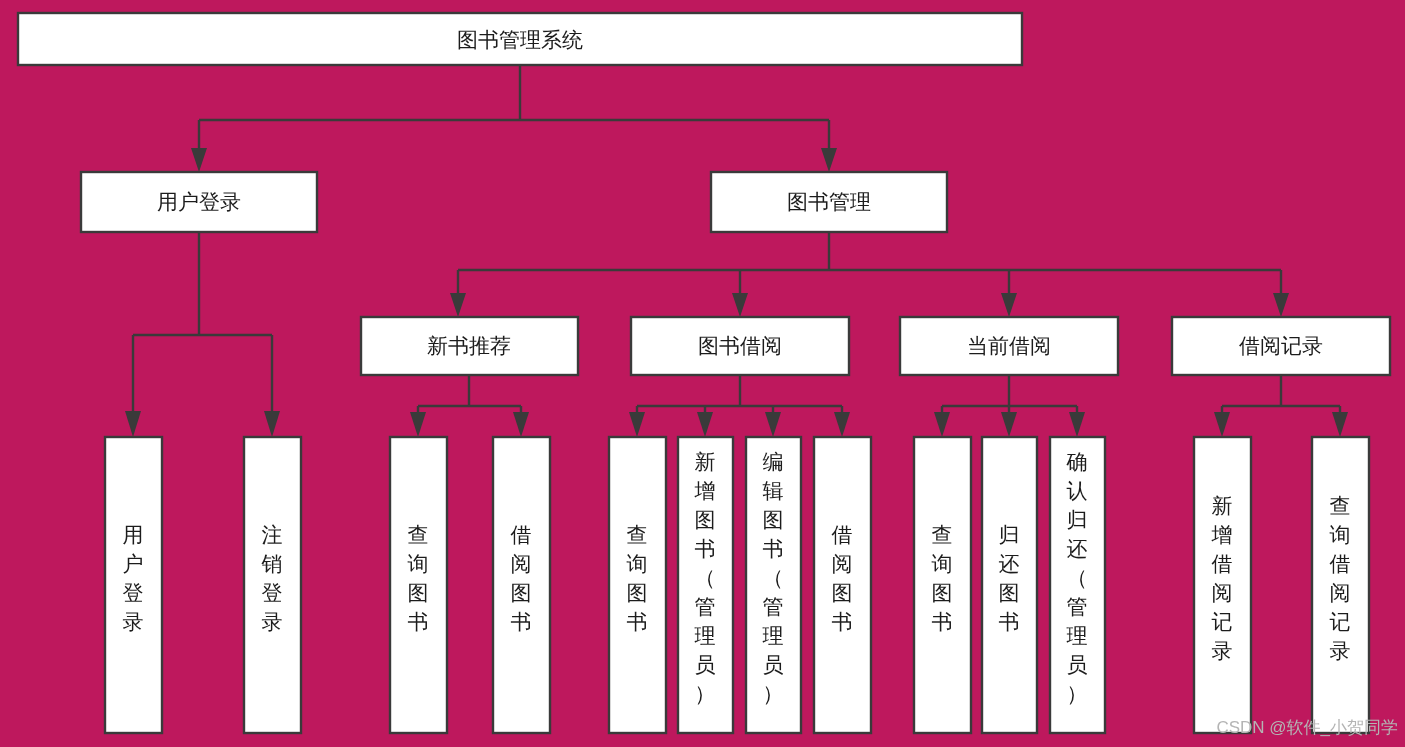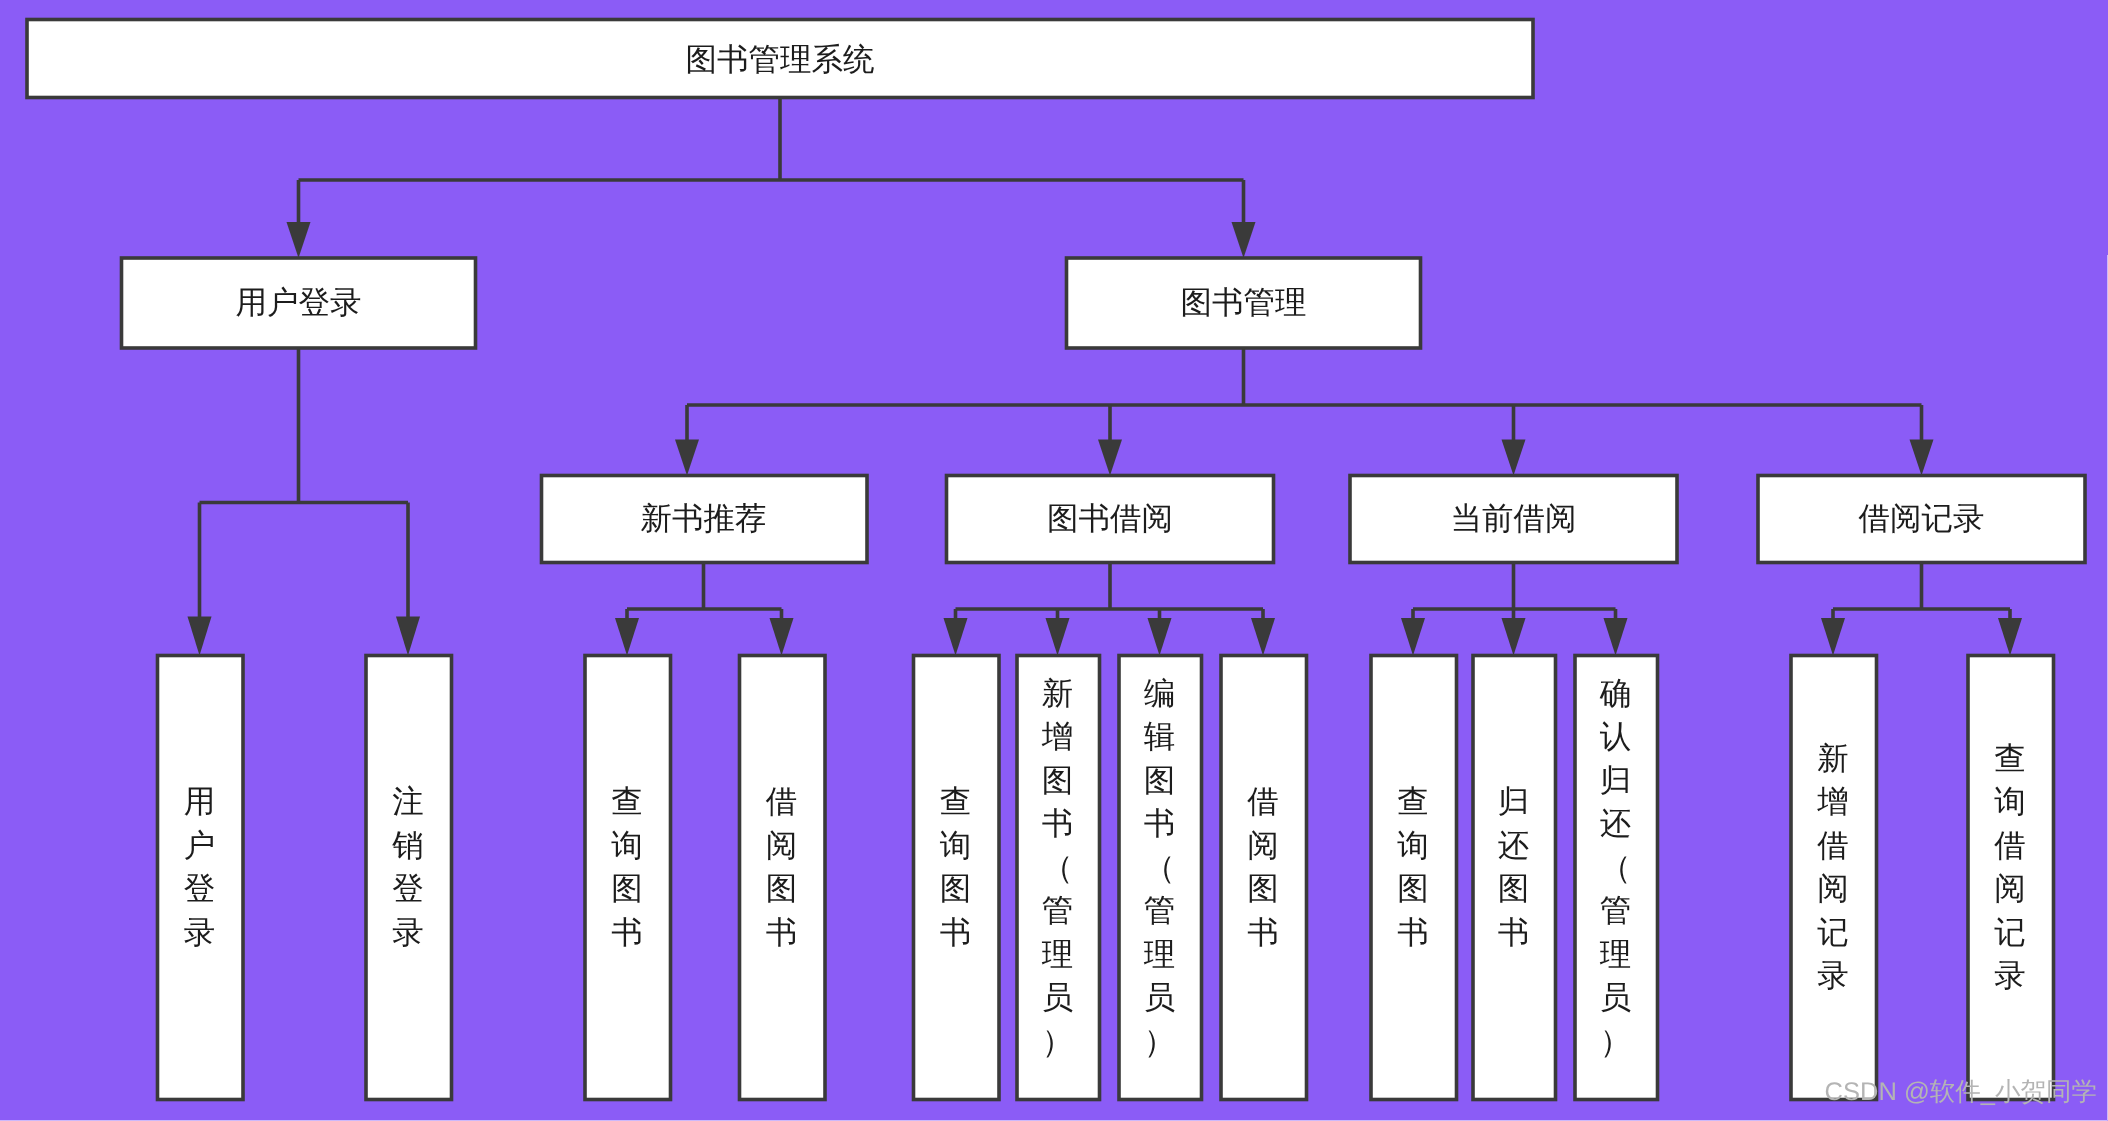--- a/index.html
+++ b/index.html
@@ -8,21 +8,21 @@
     padding: 0;
     background: #ffffff;
   }
   body {
     font-family: "Liberation Sans", "DejaVu Sans", sans-serif;
   }
   #diagram-root {
     position: relative;
     width: 1405px;
     height: 747px;
-    background: #8b5cf6;
+    background: #be185d;
     overflow: hidden;
   }
   svg.diagram-canvas {
     position: absolute;
     left: 0;
     top: 0;
     width: 1405px;
     height: 747px;
   }
   .node-box {

